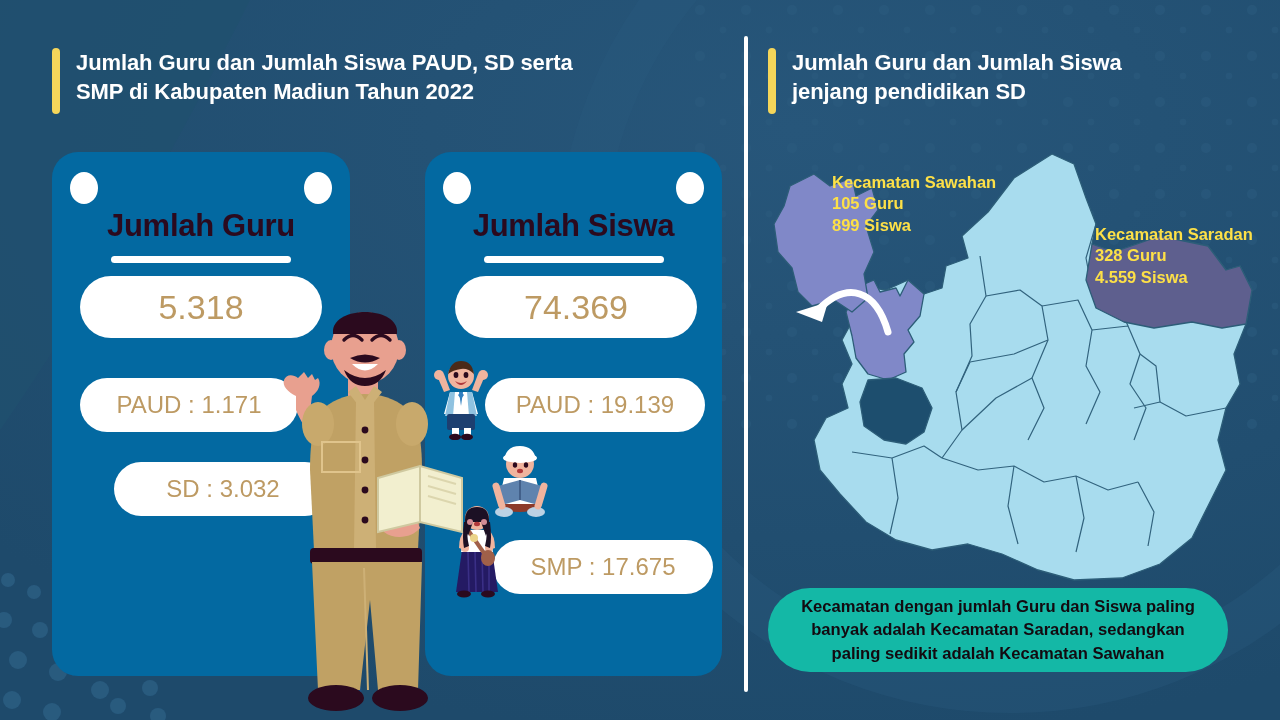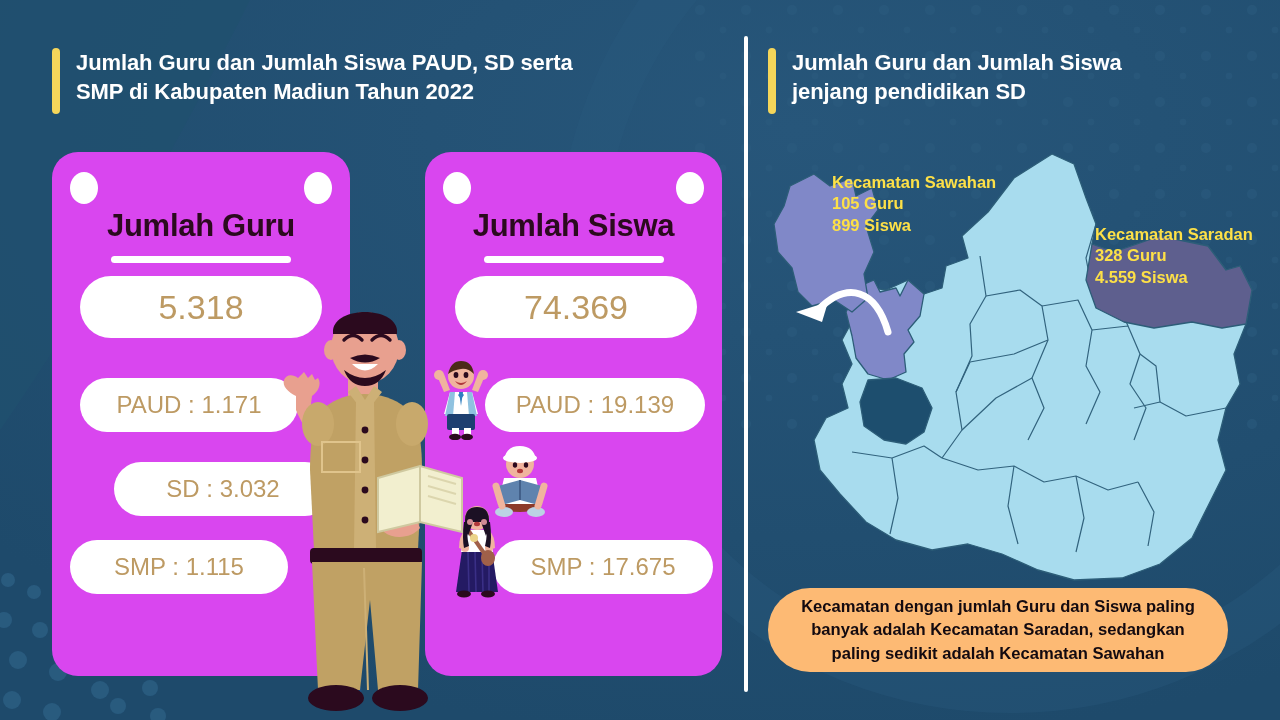--- a/index.html
+++ b/index.html
@@ -25,21 +25,21 @@
   #title-right{left:768px;top:48px;}
   #title-right .title-bar{height:66px;}
 
   .divider{
     position:absolute;left:744px;top:36px;width:4px;height:656px;
     background:#ffffff;border-radius:2px;
   }
 
   
   .card{
-    position:absolute;background:#d946ef;border-radius:26px;overflow:hidden;
+    position:absolute;background:#0369a1;border-radius:26px;overflow:hidden;
   }
   #card-guru{left:52px;top:152px;width:298px;height:524px;}
   #card-siswa{left:425px;top:152px;width:297px;height:524px;}
   .hole{
     position:absolute;width:28px;height:32px;border-radius:50%;
     background:#ffffff;top:20px;
   }
   .hole.l{left:18px;}
   .hole.r{right:18px;}
   .card-title{
@@ -79,21 +79,21 @@
   
   #map{position:absolute;left:756px;top:140px;width:508px;height:450px;}
 
   .map-label{position:absolute;color:#fde047;font-weight:bold;line-height:1.30;white-space:pre-line;margin-left:22px;}
   #label-sawahan{left:810px;top:172px;font-size:16.5px;}
   #label-saradan{left:1073px;top:224px;font-size:16.5px;}
 
   
   #caption{
     position:absolute;left:768px;top:588px;width:460px;height:84px;
-    background:#fdba74;border-radius:42px;
+    background:#14b8a6;border-radius:42px;
     display:flex;align-items:center;justify-content:center;
     color:#130a10;font-weight:bold;font-size:16.6px;line-height:1.40;
     text-align:center;padding:0 16px;box-sizing:border-box;white-space:pre-line;
   }
 </style>
 </head>
 <body>
 
 <div class="stage">
 
@@ -198,21 +198,20 @@
   <div class="divider"></div>
 
   <div class="card" id="card-guru">
     <div class="hole l"></div>
     <div class="hole r"></div>
     <div class="card-title">Jumlah Guru</div>
     <div class="card-rule"></div>
     <div class="pill big" id="guru-total">5.318</div>
     <div class="pill sub" id="guru-paud">PAUD : 1.171</div>
     <div class="pill sub" id="guru-sd">SD : 3.032</div>
-    <div class="pill sub" id="guru-smp">SMP : 1.115</div>
   </div>
 
   <div class="card" id="card-siswa">
     <div class="hole l"></div>
     <div class="hole r"></div>
     <div class="card-title">Jumlah Siswa</div>
     <div class="card-rule"></div>
     <div class="pill big" id="siswa-total">74.369</div>
     <div class="pill sub" id="siswa-paud">PAUD : 19.139</div>
     <div class="pill sub" id="siswa-smp">SMP : 17.675</div>

